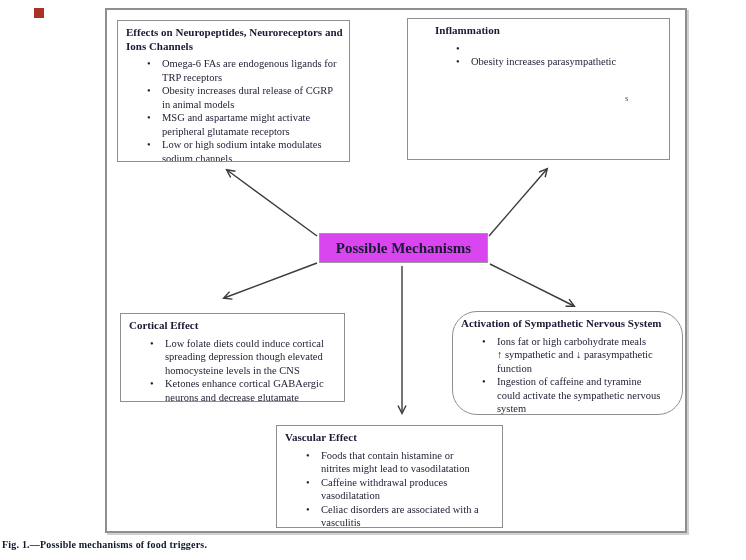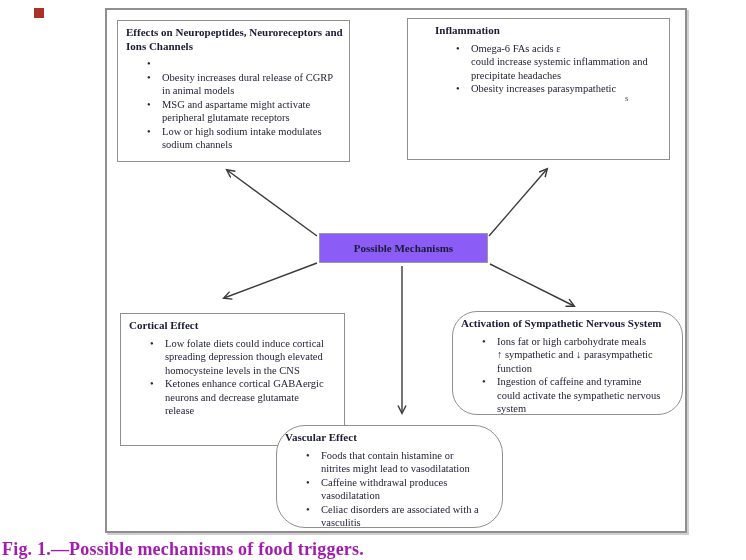--- a/index.html
+++ b/index.html
@@ -23,37 +23,37 @@
   .dbox .title{
     font-weight:bold;font-size:11px;line-height:13.5px;
     padding:5px 8px 0 8px;white-space:pre;color:#1a1a35;
   }
   .bullets{margin-top:4px;}
   .bullet{display:flex;font-size:10.5px;line-height:13.5px;}
   .dot{flex:none;width:15px;margin-left:29px;}
   .btext{white-space:pre;}
   .center-box{
     position:absolute;left:319px;top:233px;width:169px;height:30px;
-    border:1.5px solid #9a9a9a;background:#8b5cf6;box-sizing:border-box;
+    border:1.5px solid #9a9a9a;background:#d946ef;box-sizing:border-box;
     display:flex;align-items:center;justify-content:center;
-    font-weight:bold;font-size:11px;color:#1a1a35;
+    font-weight:bold;font-size:15px;color:#1a1a35;
   }
   .stray-glyph{
     position:absolute;left:625px;top:93px;font-size:9px;color:#4a4a5a;
   }
   .caption{
     position:absolute;left:2px;top:539px;font-weight:bold;
-    font-size:18px;color:#a21caf;letter-spacing:.2px;
+    font-size:10px;color:#0f172a;letter-spacing:.2px;
   }
   
   #box-neuro{left:117px;top:20px;width:233px;height:142px;}
   #box-inflammation{left:407px;top:18px;width:263px;height:142px;padding-left:19px;}
-  #box-cortical{left:120px;top:313px;width:225px;height:133px;}
+  #box-cortical{left:120px;top:313px;width:225px;height:89px;}
   #box-sympathetic{left:452px;top:311px;width:231px;height:104px;border-radius:25px;}
-  #box-vascular{left:276px;top:425px;width:227px;height:103px;border-radius:29px;}
+  #box-vascular{left:276px;top:425px;width:227px;height:103px;}
 </style>
 </head>
 <body>
 
 <div class="red-square"></div>
 
 <div class="frame"></div>
 
 <svg class="arrows" width="746" height="560">
   <defs>
@@ -67,20 +67,22 @@
   <line x1="490" y1="264" x2="574" y2="306" stroke="#3a3a3a" stroke-width="1.4" marker-end="url(#ah)"></line>
   <line x1="402" y1="266" x2="402" y2="413" stroke="#3a3a3a" stroke-width="1.4" marker-end="url(#ah)"></line>
 </svg>
 
 <div class="dbox" id="box-neuro">
   <div class="title">Effects on Neuropeptides, Neuroreceptors and
 Ions Channels</div>
   <div class="bullets">
     <div class="bullet">
         <span class="dot">•</span>
+        <span class="btext">Omega-6 FAs are endogenous ligands for
+TRP receptors</span>
       </div>
     <div class="bullet">
         <span class="dot">•</span>
         <span class="btext">Obesity increases dural release of CGRP
 in animal models</span>
       </div>
     <div class="bullet">
         <span class="dot">•</span>
         <span class="btext">MSG and aspartame might activate
 peripheral glutamate receptors</span>
@@ -91,23 +93,20 @@
 sodium channels</span>
       </div>
   </div>
 </div>
 
 <div class="dbox" id="box-inflammation">
   <div class="title">Inflammation</div>
   <div class="bullets">
     <div class="bullet">
         <span class="dot">•</span>
-        <span class="btext">Omega-6 FAs acids ɛ
-could increase systemic inflammation and
-precipitate headaches</span>
       </div>
     <div class="bullet">
         <span class="dot">•</span>
         <span class="btext">Obesity increases parasympathetic</span>
       </div>
   </div>
 </div>
 <span class="stray-glyph">s</span>
 
 <div class="center-box">

